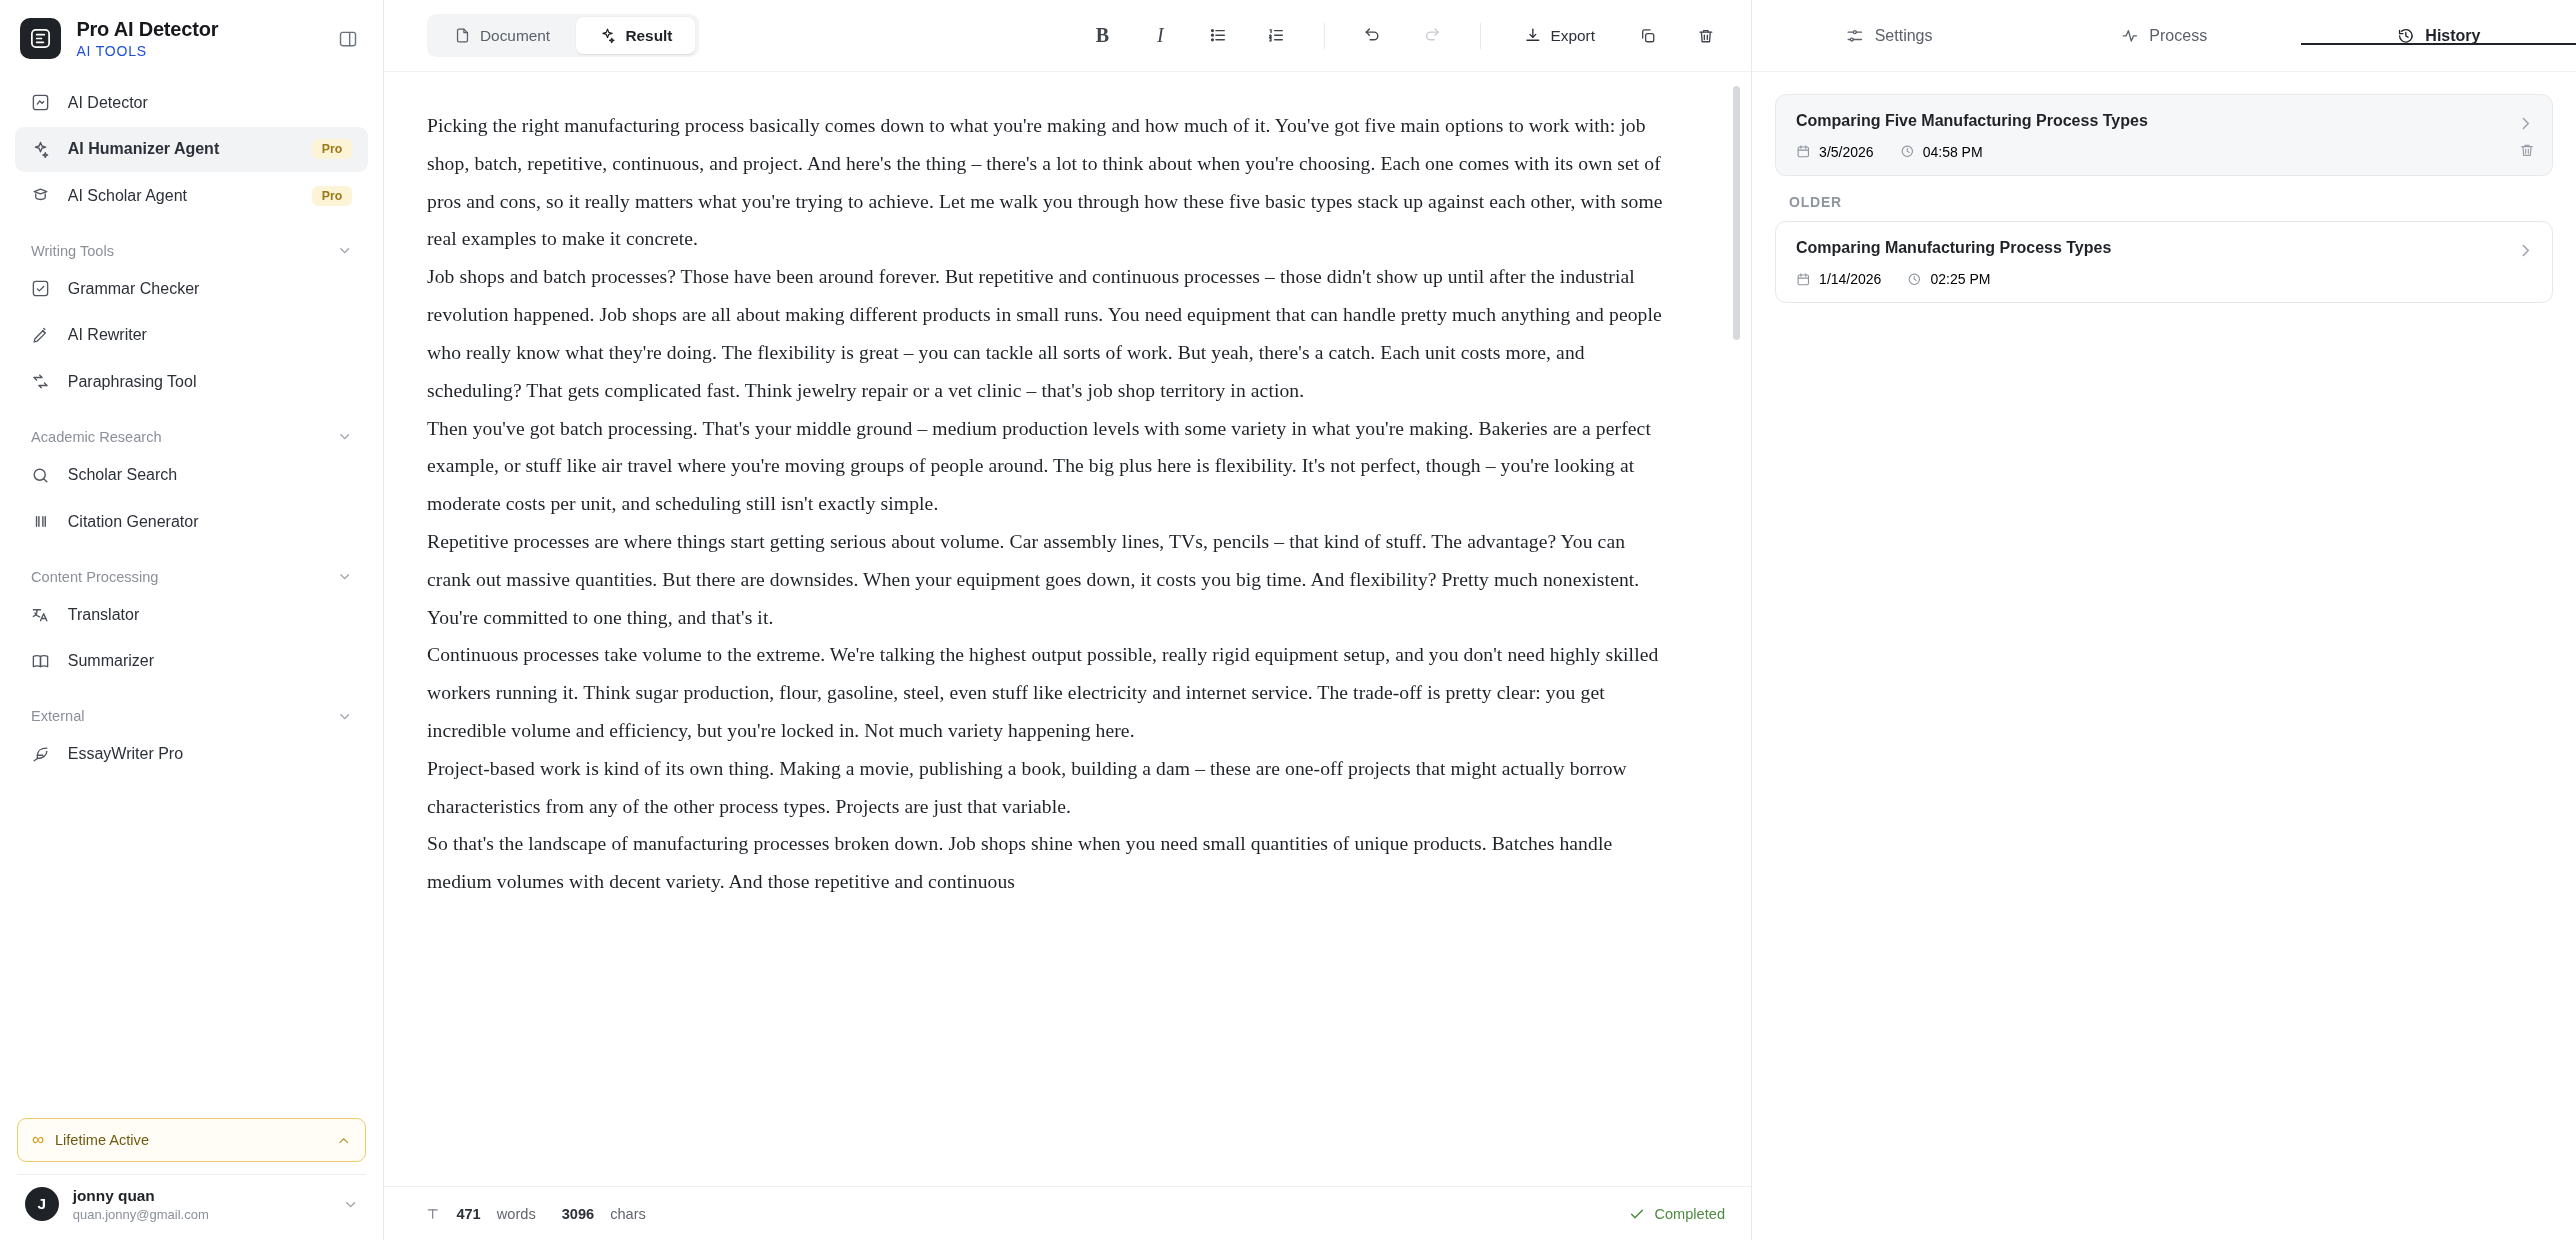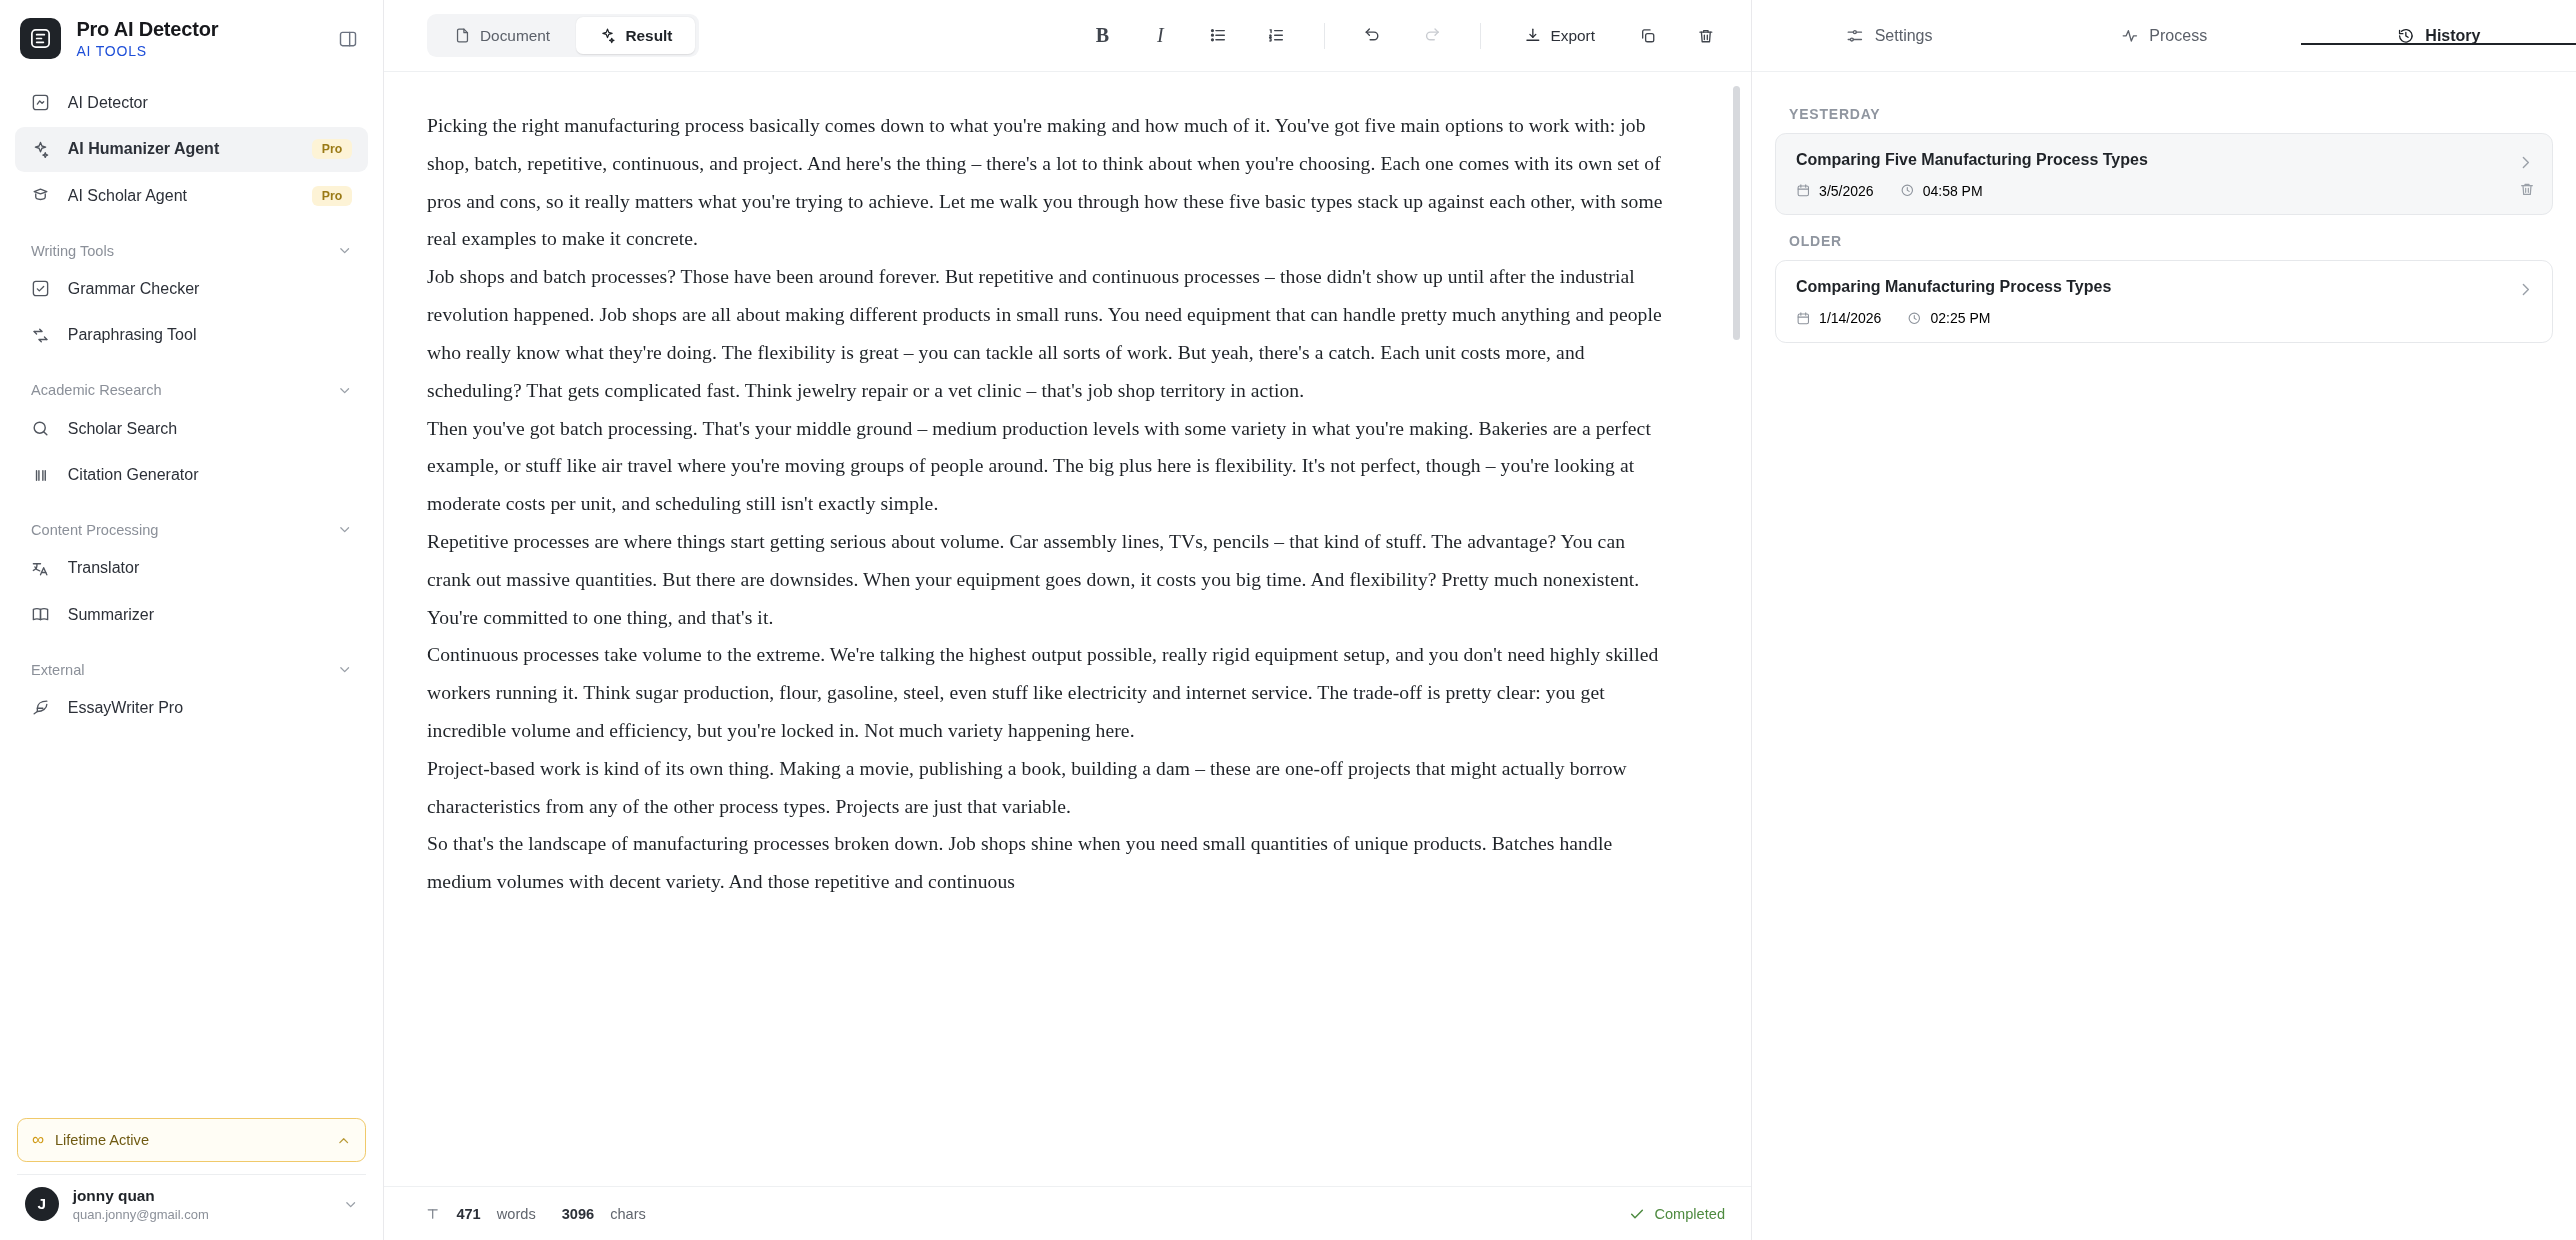--- a/index.html
+++ b/index.html
@@ -251,20 +251,30 @@
         </span>
       </div>
       <div class="nav-item">
         <span class="nav-ico">
           <svg width="19" height="19" viewBox="0 0 24 24" fill="none" stroke="currentColor" stroke-width="1.7" stroke-linecap="round" stroke-linejoin="round">
               <rect x="3" y="3" width="18" height="18" rx="3"></rect>
               <path d="M8 12.5l2.5 2.5L16 9.5"></path>
             </svg>
         </span>
         <span class="nav-label">Grammar Checker</span>
+      </div>
+      <div class="nav-item">
+        <span class="nav-ico">
+          <svg width="19" height="19" viewBox="0 0 24 24" fill="none" stroke="currentColor" stroke-width="1.7" stroke-linecap="round" stroke-linejoin="round">
+              <path d="M4 20l4-1 10-10-3-3L5 16z"></path>
+              <path d="M14.5 5.5l3 3"></path>
+              <path d="M16 3l1.5 1.5"></path>
+            </svg>
+        </span>
+        <span class="nav-label">AI Rewriter</span>
       </div>
       <div class="nav-item">
         <span class="nav-ico">
           <svg width="19" height="19" viewBox="0 0 24 24" fill="none" stroke="currentColor" stroke-width="1.7" stroke-linecap="round" stroke-linejoin="round">
               <path d="M4 7h10l-3-3"></path>
               <path d="M20 17H10l3 3"></path>
               <path d="M4 7l3 3"></path>
               <path d="M20 17l-3-3"></path>
             </svg>
         </span>
@@ -551,21 +561,20 @@
               <path d="M3.5 4.5V9H8"></path>
               <path d="M12 7.5V12l3 2"></path>
             </svg>
         </span>
         <span>History</span>
       </div>
     </div>
 
     <div class="right-body">
 
-      <div class="hist-group">YESTERDAY</div>
 
       <div class="hist-card selected">
         <div class="hist-title">Comparing Five Manufacturing Process Types</div>
         <div class="hist-meta">
           <span>
             <span>
               <svg width="14.6" height="14.6" viewBox="0 0 24 24" fill="none" stroke="#8d939c" stroke-width="1.8" stroke-linecap="round">
                   <rect x="3.5" y="5" width="17" height="16" rx="2.5"></rect>
                   <path d="M3.5 10h17M8 3v4M16 3v4"></path>
                 </svg>

